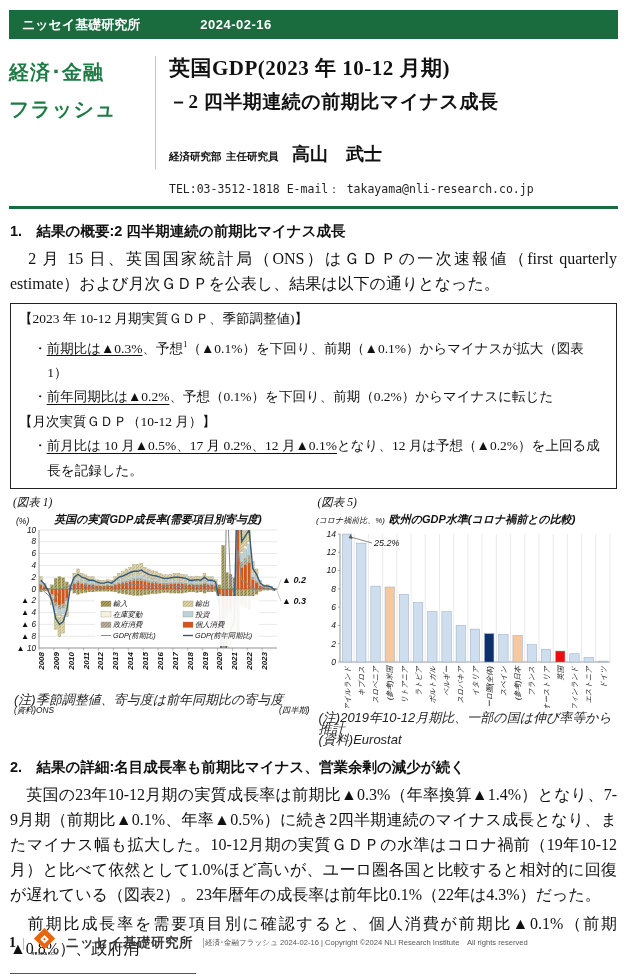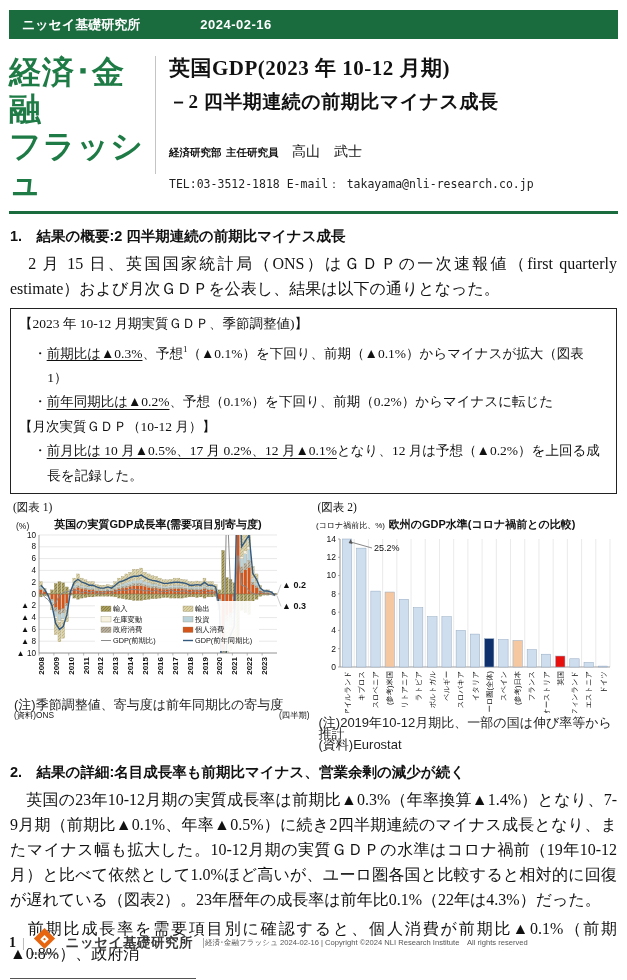--- a/index.html
+++ b/index.html
@@ -7,42 +7,42 @@
        font-family:"Liberation Serif","DejaVu Serif",serif;position:relative;overflow:hidden;}
   .page{padding:10px 9px 0 9px;}
   
   .topbar{background:#1a6b3e;color:#fff;height:29px;display:flex;align-items:center;
           padding:0 13px;font-family:"Liberation Sans","DejaVu Sans",sans-serif;
           font-size:13px;font-weight:bold;}
   .topbar .date{margin-left:60px;font-weight:bold;letter-spacing:.5px;}
   
   .masthead{display:flex;margin-top:7px;}
   .flash{width:146px;color:#1e7b45;font-family:"Liberation Sans","DejaVu Sans",sans-serif;
-         font-weight:bold;font-size:32px;line-height:37px;padding-top:8px;letter-spacing:1px;}
+         font-weight:bold;font-size:20px;line-height:37px;padding-top:8px;letter-spacing:1px;}
   .vdiv{width:1px;background:#c4c4c4;margin:10px 0 28px 0;}
   .main-head{flex:1;padding-left:13px;}
   .title1{font-size:21px;font-weight:bold;margin-top:8px;letter-spacing:.5px;}
   .title2{font-size:19px;font-weight:bold;margin-top:7px;letter-spacing:.5px;}
   .author{margin-top:27px;font-family:"Liberation Sans","DejaVu Sans",sans-serif;}
   .author .dept{font-size:10.5px;font-weight:bold;}
-  .author .name{font-size:14px;font-weight:normal;margin-left:9px;}
+  .author .name{font-size:18px;font-weight:bold;margin-left:9px;}
   .contact{font-size:11.5px;margin-top:16px;font-family:"DejaVu Sans Mono","Liberation Mono",monospace;color:#222;}
   .rule{height:3px;background:#1a6b3e;margin-top:9px;}
   
   .h-sec{font-family:"Liberation Sans","DejaVu Sans",sans-serif;font-weight:bold;
          font-size:14.5px;margin:13px 0 5px 1px;}
   .para{font-size:16px;line-height:25px;text-align:justify;margin:4px 1px;}
   .box{border:1.4px solid #222;margin:7px 1px 0 1px;padding:3px 10px 5px 8px;
        font-size:13.5px;line-height:24.5px;}
   .bullet{padding-left:2.1em;text-indent:-1.05em;}
   .u{text-decoration:underline;text-underline-offset:2.5px;}
   sup{font-size:9px;}
   
   .figs{display:flex;margin-top:4px;}
-  .fig{width:50%;}
+  .fig{width:50%;font-style:italic;}
   .fig-label{font-size:11.5px;margin:2px 0 0 4px;}
   .fig-note{font-size:13px;line-height:11px;margin-left:5px;color:#222;
             font-family:"Liberation Sans","DejaVu Sans",sans-serif;}
   .fig-note-row{display:flex;justify-content:space-between;font-size:8.3px;line-height:11px;
                 margin:0 4px 0 5px;font-family:"Liberation Sans","DejaVu Sans",sans-serif;align-items:center;}
   
   .fn-rule{width:186px;border-top:1px solid #555;margin:12px 0 0 1px;}
   .fn{font-size:10.5px;margin:5px 0 0 1px;color:#222;}
   
   .footer{position:absolute;left:9px;right:9px;bottom:22px;display:flex;align-items:center;}
@@ -572,21 +572,21 @@
           <text x="273" y="72.56" font-size="9" font-weight="bold">▲ 0.2</text>
           <text x="273" y="94.39" font-size="9" font-weight="bold">▲ 0.3</text>
         </svg>
       <div class="fig-note">(注)季節調整値、寄与度は前年同期比の寄与度</div>
       <div class="fig-note-row">
         <span>(資料)ONS</span>
         <span>(四半期)</span>
       </div>
     </div>
     <div class="fig">
-      <div class="fig-label">(図表 2)</div>
+      <div class="fig-label">(図表 5)</div>
       <svg id="fig2-svg" viewBox="0 0 302 198" width="302" height="198">
           <line x1="26" y1="24" x2="26" y2="152" stroke="#dcdcdc" stroke-width="0.6"></line>
           <line x1="40.21052631578947" y1="24" x2="40.21052631578947" y2="152" stroke="#dcdcdc" stroke-width="0.6"></line>
           <line x1="54.421052631578945" y1="24" x2="54.421052631578945" y2="152" stroke="#dcdcdc" stroke-width="0.6"></line>
           <line x1="68.63157894736842" y1="24" x2="68.63157894736842" y2="152" stroke="#dcdcdc" stroke-width="0.6"></line>
           <line x1="82.84210526315789" y1="24" x2="82.84210526315789" y2="152" stroke="#dcdcdc" stroke-width="0.6"></line>
           <line x1="97.05263157894737" y1="24" x2="97.05263157894737" y2="152" stroke="#dcdcdc" stroke-width="0.6"></line>
           <line x1="111.26315789473685" y1="24" x2="111.26315789473685" y2="152" stroke="#dcdcdc" stroke-width="0.6"></line>
           <line x1="125.47368421052632" y1="24" x2="125.47368421052632" y2="152" stroke="#dcdcdc" stroke-width="0.6"></line>
           <line x1="139.68421052631578" y1="24" x2="139.68421052631578" y2="152" stroke="#dcdcdc" stroke-width="0.6"></line>

